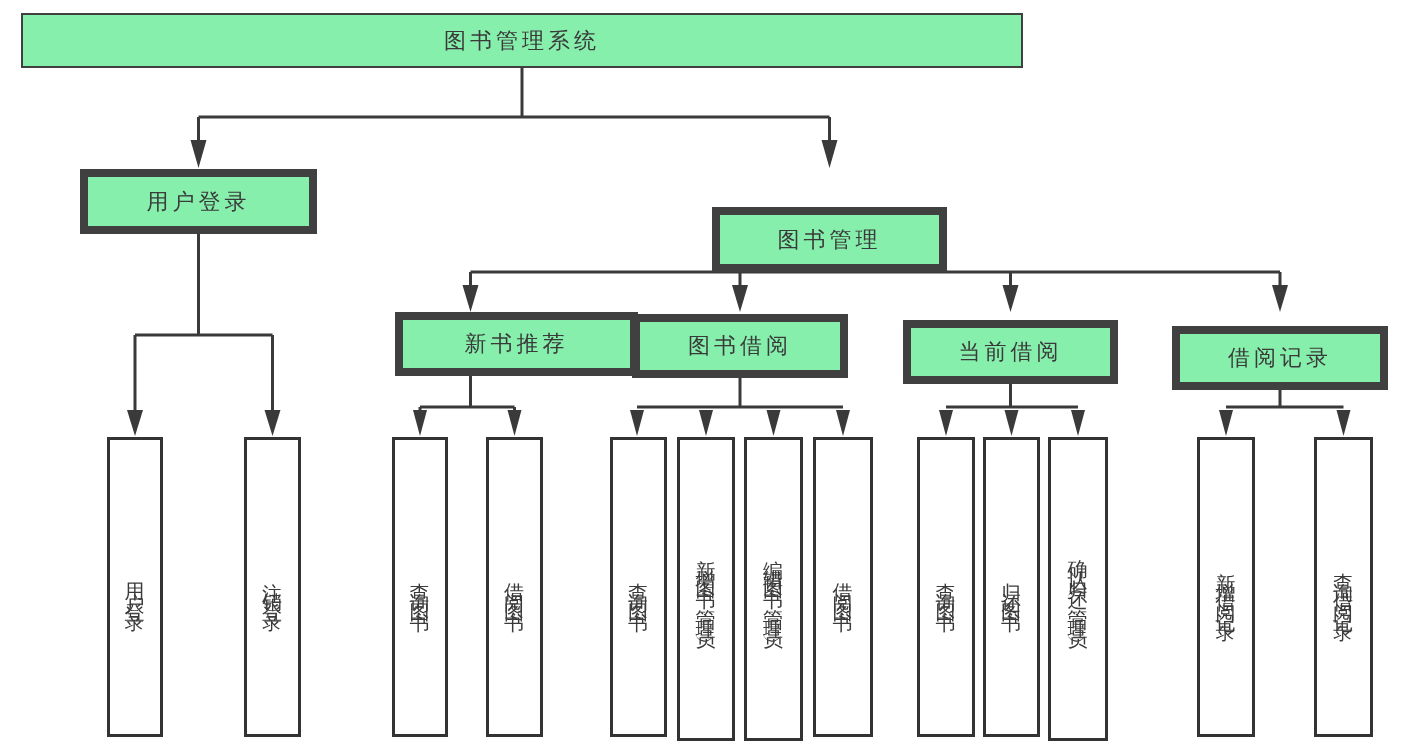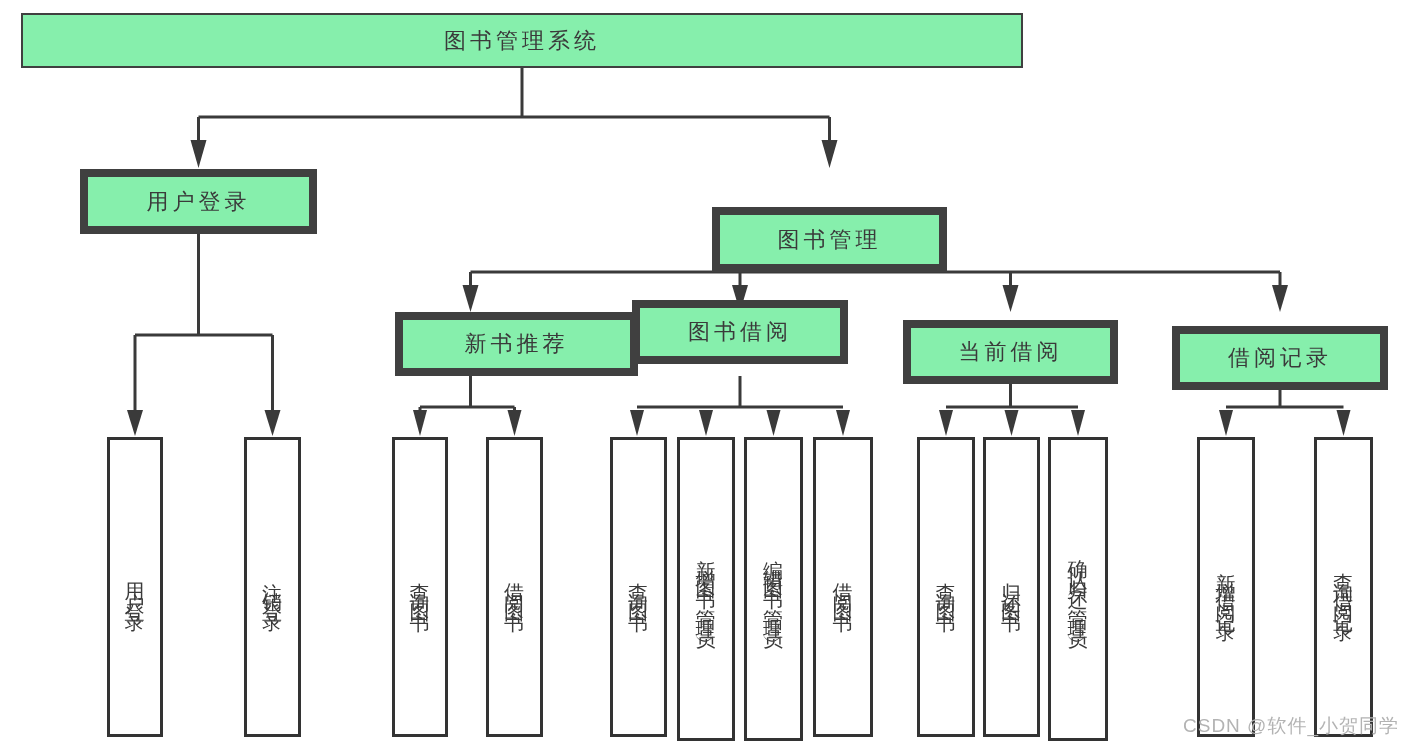--- a/index.html
+++ b/index.html
@@ -117,21 +117,21 @@
       <polygon points="1336.5,410 1350.5,410 1343.5,436" stroke="none"></polygon>
     </g>
   </svg>
 
   <div class="box root" style="left:21px;top:13px;width:1002px;height:55px;">图书管理系统</div>
 
   <div class="box" style="left:80px;top:169px;width:237px;height:65px;">用户登录</div>
   <div class="box" style="left:712px;top:169px;width:235px;height:65px;margin-top:38px;">图书管理</div>
 
   <div class="box" style="left:363px;top:312px;width:243px;height:64px;margin-left:32px;">新书推荐</div>
-  <div class="box" style="left:632px;top:300px;width:216px;height:64px;">图书借阅</div>
+  <div class="box" style="left:632px;top:314px;width:216px;height:64px;">图书借阅</div>
   <div class="box" style="left:903px;top:312px;width:215px;height:64px;margin-top:8px;">当前借阅</div>
   <div class="box" style="left:1172px;top:312px;width:216px;height:64px;margin-top:14px;">借阅记录</div>
 
   <div class="leaf" style="left:107px;top:437px;width:56px;height:300px;">用户登录</div>
   <div class="leaf" style="left:244px;top:437px;width:57px;height:300px;">注销登录</div>
 
   <div class="leaf" style="left:392px;top:437px;width:56px;height:300px;">查询图书</div>
   <div class="leaf" style="left:486px;top:437px;width:57px;height:300px;">借阅图书</div>
 
   <div class="leaf" style="left:610px;top:437px;width:57px;height:300px;">查询图书</div>
@@ -139,15 +139,14 @@
   <div class="leaf" style="left:744px;top:437px;width:59px;height:304px;">编辑图书（管理员）</div>
   <div class="leaf" style="left:813px;top:437px;width:60px;height:300px;">借阅图书</div>
 
   <div class="leaf" style="left:917px;top:437px;width:58px;height:300px;">查询图书</div>
   <div class="leaf" style="left:983px;top:437px;width:57px;height:300px;">归还图书</div>
   <div class="leaf" style="left:1048px;top:437px;width:60px;height:304px;">确认归还（管理员）</div>
 
   <div class="leaf" style="left:1197px;top:437px;width:58px;height:300px;">新增借阅记录</div>
   <div class="leaf" style="left:1314px;top:437px;width:59px;height:300px;">查询借阅记录</div>
 
-  <span class="watermark">CSDN @软件_小贺同学</span>
 
 </div>
 
 </body></html>

